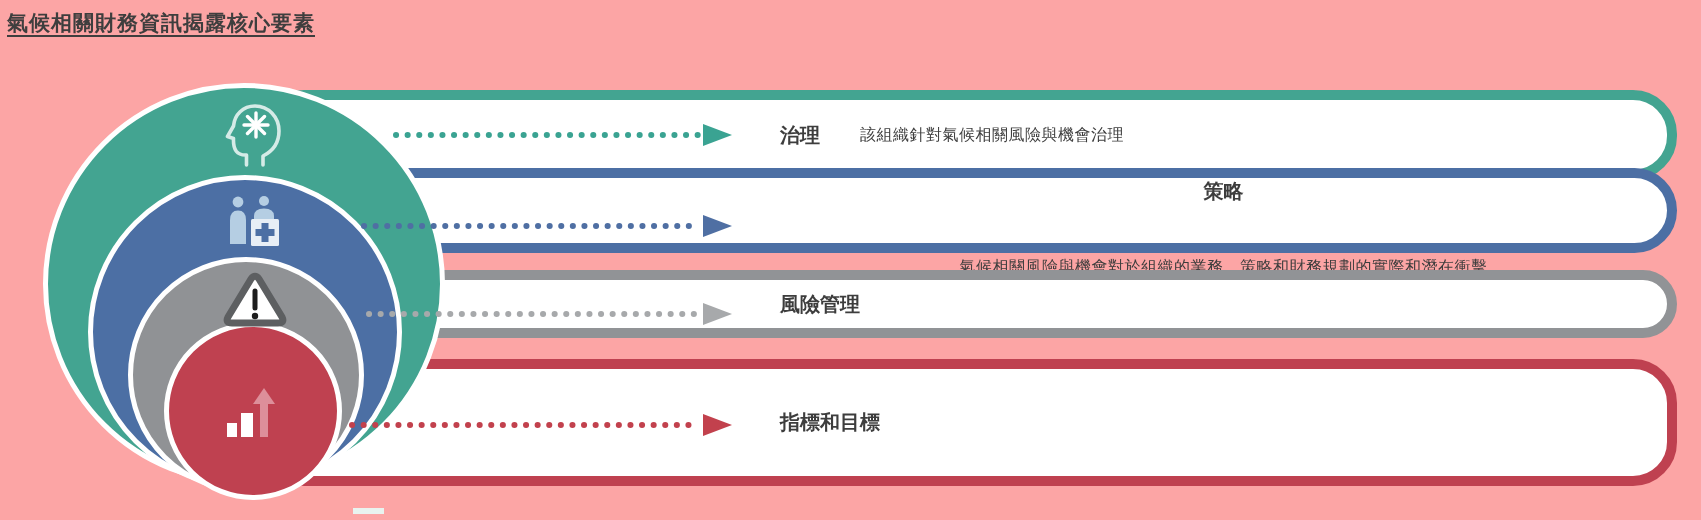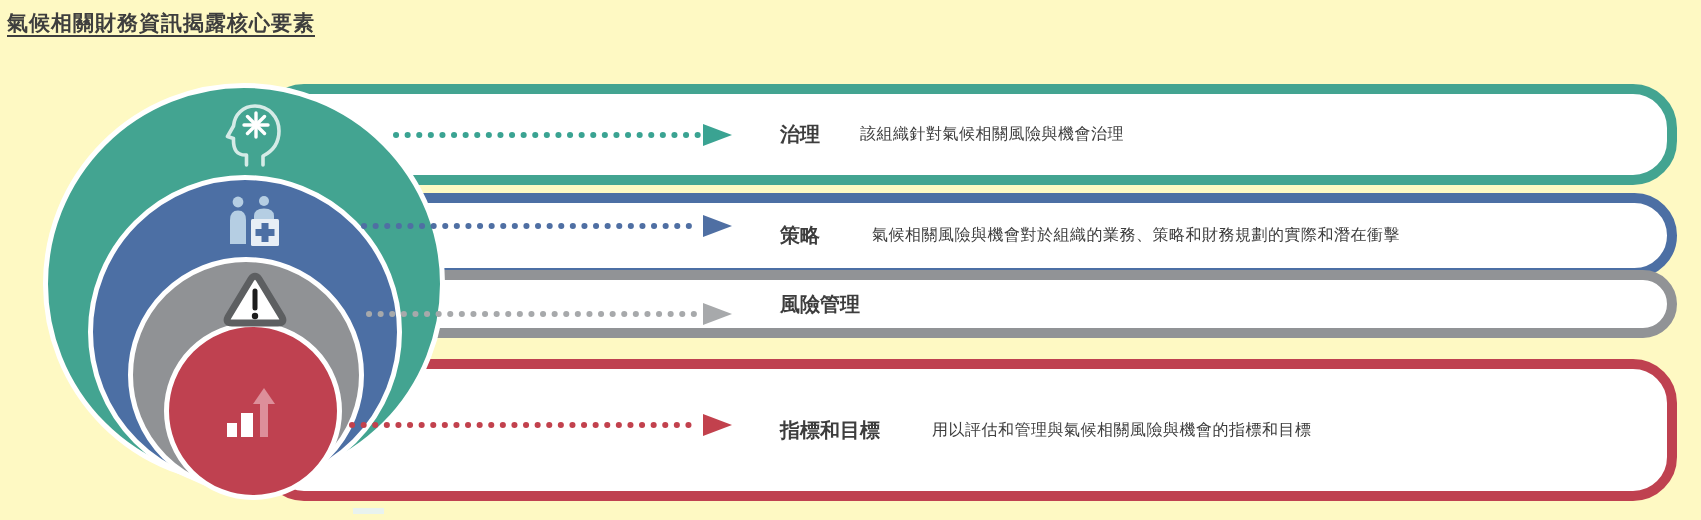--- a/index.html
+++ b/index.html
@@ -1,38 +1,38 @@
 <!DOCTYPE html>
 <html><head>
 <meta charset="utf-8">
 <style>
   html,body{margin:0;padding:0;background:#fff;}
   #canvas{
-    position:relative;width:1701px;height:520px;overflow:hidden;background:#fef9c3;
+    position:relative;width:1701px;height:520px;overflow:hidden;background:#fca5a5;
     font-family:"Liberation Sans","DejaVu Sans",sans-serif;color:#3d3d3d;
   }
   
   .title{
     position:absolute;left:7px;top:9px;font-size:21px;font-weight:600;
     color:#3e3e3e;text-decoration:underline;text-underline-offset:5px;
     letter-spacing:1px;
   }
   
   .pill{
     position:absolute;left:260px;width:1417px;background:#fff;
     border-style:solid;border-width:10px;border-radius:44px;
     box-sizing:border-box;z-index:1;
     display:flex;align-items:center;gap:52px;padding-left:510px;
   }
   .pill .label{font-weight:700;font-size:20px;white-space:nowrap;}
   .pill .desc{font-weight:400;font-size:16px;white-space:nowrap;letter-spacing:.5px;}
-  .pill.r1{top:84px;height:101px;border-color:#43a491;gap:40px;}
-  .pill.r2{top:193px;height:85px;border-color:#4c6fa4;}
+  .pill.r1{top:90px;height:90px;border-color:#43a491;gap:40px;}
+  .pill.r2{top:168px;height:85px;border-color:#4c6fa4;flex-direction:column;}
   .pill.r3{top:270px;height:68px;border-color:#919396;}
-  .pill.r4{top:359px;height:142px;border-color:#bf4150;}
+  .pill.r4{top:359px;height:127px;border-color:#bf4150;}
   
   .ring{position:absolute;border-radius:50%;border:5px solid #fff;}
   .ring.teal{left:43px;top:83px;width:392px;height:392px;background:#43a491;z-index:2;}
   .ring.blue{left:88px;top:175px;width:304px;height:304px;background:#4c6fa4;z-index:3;}
   .ring.gray{left:128px;top:257px;width:226px;height:226px;background:#909295;z-index:4;}
   .ring.red {left:164px;top:322px;width:168px;height:168px;background:#bf4150;z-index:5;}
   .icon{position:absolute;z-index:6;}
   #icon-head{left:224px;top:99px;}
   #icon-people{left:227px;top:195px;}
   #icon-warning{left:223px;top:272px;}
@@ -62,21 +62,20 @@
   </div>
   <div class="pill r2">
     <span class="label">策略</span>
     <span class="desc">氣候相關風險與機會對於組織的業務、策略和財務規劃的實際和潛在衝擊</span>
   </div>
   <div class="pill r3">
     <span class="label">風險管理</span>
   </div>
   <div class="pill r4">
     <span class="label">指標和目標</span>
-    <span class="desc">用以評估和管理與氣候相關風險與機會的指標和目標</span>
   </div>
 
   <div class="ring teal"></div>
   <div class="ring blue"></div>
   <div class="ring gray"></div>
   <div class="ring red"></div>
 
   <svg id="icon-head" class="icon" width="58" height="68" viewBox="0 0 58 68">
     <g fill="none" stroke="rgba(255,255,255,0.78)" stroke-width="3.6" stroke-linejoin="round" stroke-linecap="round">
       <path d="M39 66 V57 C49 52 55 43 55 32 C55 18 44.5 7 31 7 C19 7 10.5 15.5 9.5 27 L3.5 37.5 L9.5 39.5 C9 51 13 56.5 22.5 56 L22.5 66"></path>

